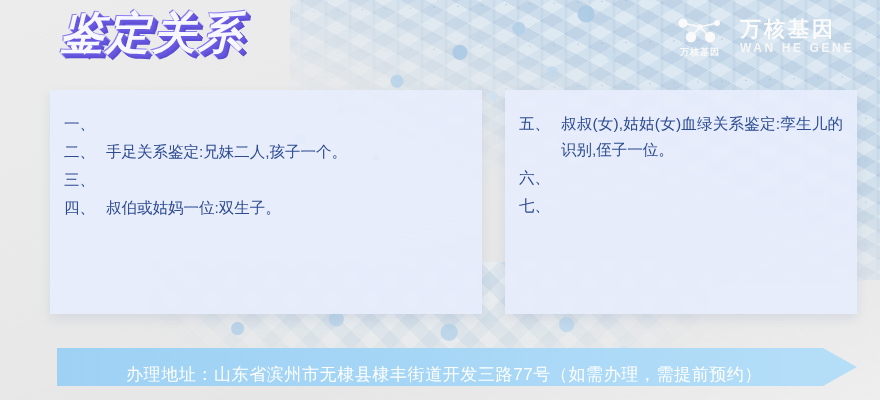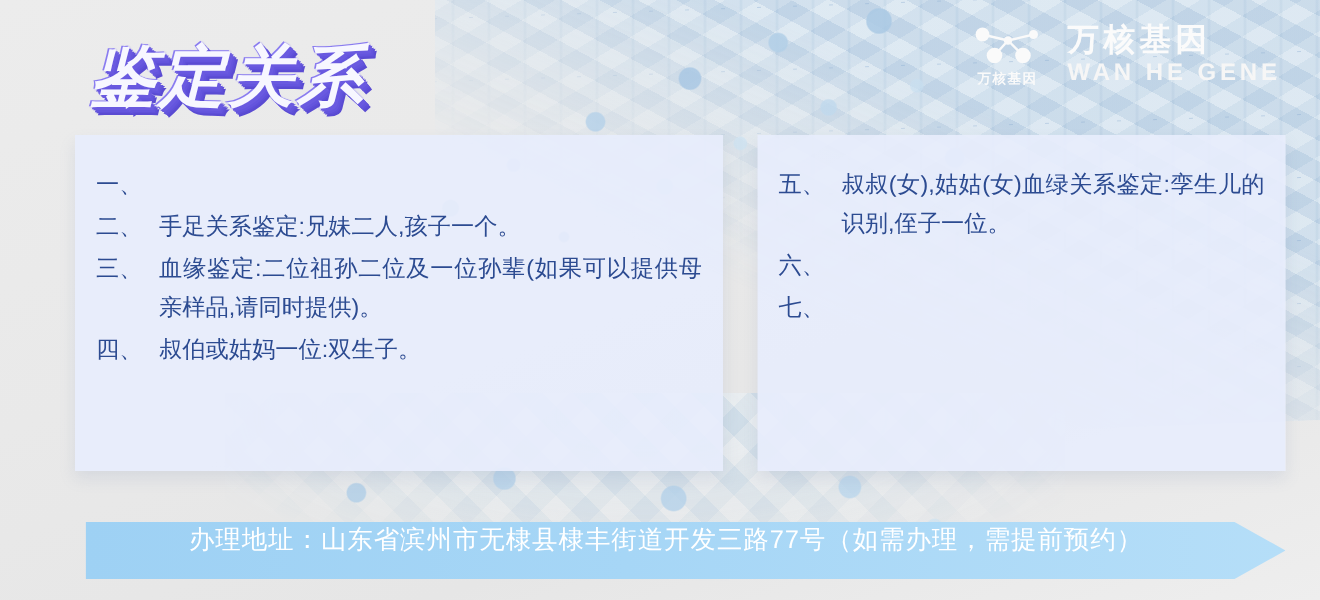--- a/index.html
+++ b/index.html
@@ -102,21 +102,21 @@
       radial-gradient(circle at 53% 34%, rgba(180,209,233,.8) 0 8px, rgba(180,209,233,0) 9px),
       radial-gradient(circle at 66% 62%, rgba(200,223,240,.7) 0 5px, rgba(200,223,240,0) 6px),
       radial-gradient(circle at 78% 26%, rgba(186,214,236,.78) 0 7px, rgba(186,214,236,0) 8px),
       radial-gradient(circle at 90% 54%, rgba(204,226,241,.68) 0 5px, rgba(204,226,241,0) 6px);
   }
 
   
   .title {
     position: absolute;
     left: 60px;
-    top: 22px;
+    top: 4px;
     font-size: 44px;
     font-weight: 700;
     letter-spacing: 2px;
     font-style: italic;
     color: #f7f7ff;
     text-shadow:
       1px 1px 0 #6a5ae0,
       2px 2px 0 #6a5ae0,
       3px 3px 0 #6455dd,
       4px 4px 0 #5f50d8,
@@ -155,21 +155,21 @@
     gap: 1px;
   }
   .brand-cn {
     font-size: 21px;
     font-weight: 700;
     color: #fbfbfb;
     letter-spacing: 3px;
     line-height: 1.15;
   }
   .brand-en {
-    font-size: 16px;
+    font-size: 12px;
     font-weight: 700;
     color: #f6f6f6;
     letter-spacing: 2.6px;
     line-height: 1.1;
   }
 
   
   .panels {
     position: absolute;
     left: 50px;
@@ -214,21 +214,21 @@
     width: 800px;
     height: 38px;
   }
   .ribbon {
     width: 100%;
     height: 100%;
     background: linear-gradient(90deg, #9ed1f4 0%, #a6d6f6 45%, #b5def8 100%);
     -webkit-clip-path: polygon(0 0, calc(100% - 34px) 0, 100% 50%, calc(100% - 34px) 100%, 0 100%);
     clip-path: polygon(0 0, calc(100% - 34px) 0, 100% 50%, calc(100% - 34px) 100%, 0 100%);
     display: flex;
-    align-items: flex-start;
+    align-items: flex-end;
     justify-content: center;
     box-sizing: border-box;
     padding-right: 26px;
   }
   .ribbon-text {
     color: #ffffff;
     font-size: 17px;
     letter-spacing: .6px;
     white-space: nowrap;
   }
@@ -275,21 +275,20 @@
     <div class="panel panel-left">
       <div class="item">
         <span class="item-num">一、</span>
       </div>
       <div class="item">
         <span class="item-num">二、</span>
         <span class="item-text">手足关系鉴定:兄妹二人,孩子一个。</span>
       </div>
       <div class="item">
         <span class="item-num">三、</span>
-        <span class="item-text">血缘鉴定:二位祖孙二位及一位孙辈(如果可以提供母亲样品,请同时提供)。</span>
       </div>
       <div class="item">
         <span class="item-num">四、</span>
         <span class="item-text">叔伯或姑妈一位:双生子。</span>
       </div>
     </div>
 
     <div class="panel panel-right">
       <div class="item">
         <span class="item-num">五、</span>

